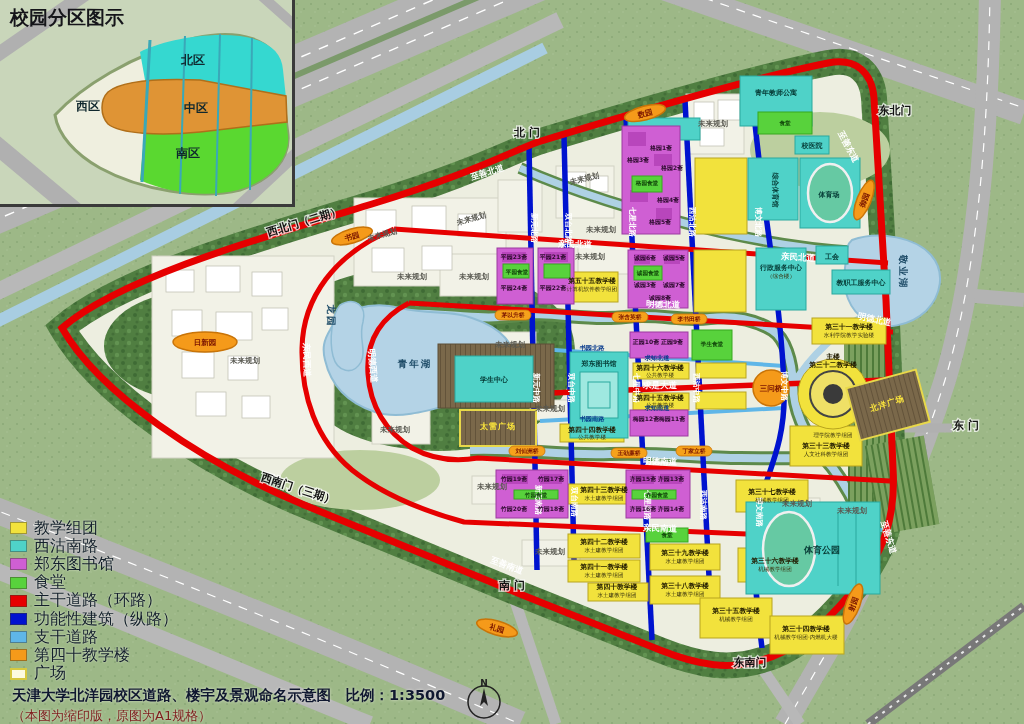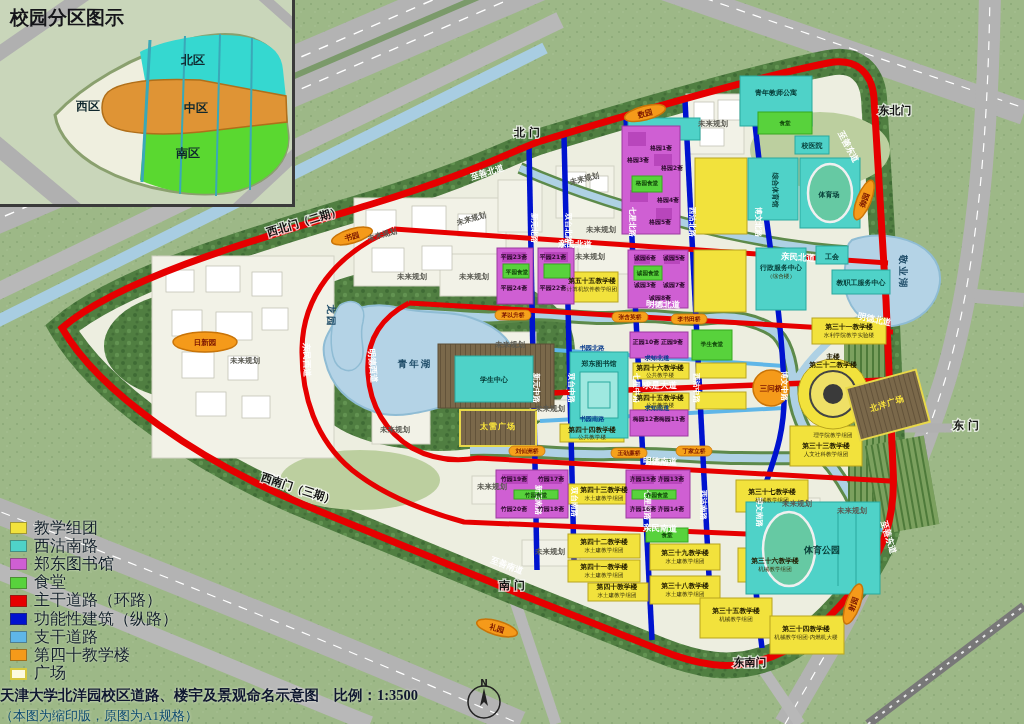--- a/index.html
+++ b/index.html
@@ -22,24 +22,24 @@
   .badge-text{font-size:7.5px;font-weight:bold;fill:#7a1500;}
   .bridge-text{font-size:5.8px;font-weight:bold;fill:#7a1500;}
   .inset-lbl{font-size:12px;font-weight:bold;fill:#10282e;}
   #inset{position:absolute;left:0;top:0;border-right:3px solid #3a3a3a;border-bottom:3px solid #3a3a3a;background:#c9d6ba;}
   #inset-title{font-size:19px;font-weight:bold;fill:#15151a;text-anchor:start;}
   #legend{position:absolute;left:10px;top:519px;margin:0;padding:0;list-style:none;}
   #legend li{display:flex;align-items:center;height:18.2px;}
   #legend .chip{width:17px;height:12px;margin-right:7px;border:1px solid rgba(60,60,40,.45);box-sizing:border-box;}
   #legend .lg-label{font-size:16px;font-weight:normal;color:#14202c;white-space:nowrap;
      text-shadow:0 0 2px rgba(235,240,225,.9);}
-  #footer{position:absolute;left:0;top:686px;width:620px;font-family:Liberation Serif, serif;}
+  #footer{position:absolute;left:12px;top:686px;width:620px;}
   #footer .t1{font-size:14.5px;font-weight:bold;color:#101830;white-space:nowrap;
      text-shadow:0 0 3px rgba(240,240,230,.8);}
-  #footer .t2{font-size:13px;color:#0c4a6e;margin-top:2px;text-shadow:0 0 3px rgba(240,240,230,.8);}
+  #footer .t2{font-size:13px;color:#7f1d1d;margin-top:2px;text-shadow:0 0 3px rgba(240,240,230,.8);}
 </style>
 </head>
 <body>
 
 <div id="stage">
 
 <svg id="map-svg" width="1024" height="724" viewBox="0 0 1024 724">
   <defs>
     <pattern id="grass" width="14" height="14" patternUnits="userSpaceOnUse">
       <rect width="14" height="14" fill="#9db887"></rect>

